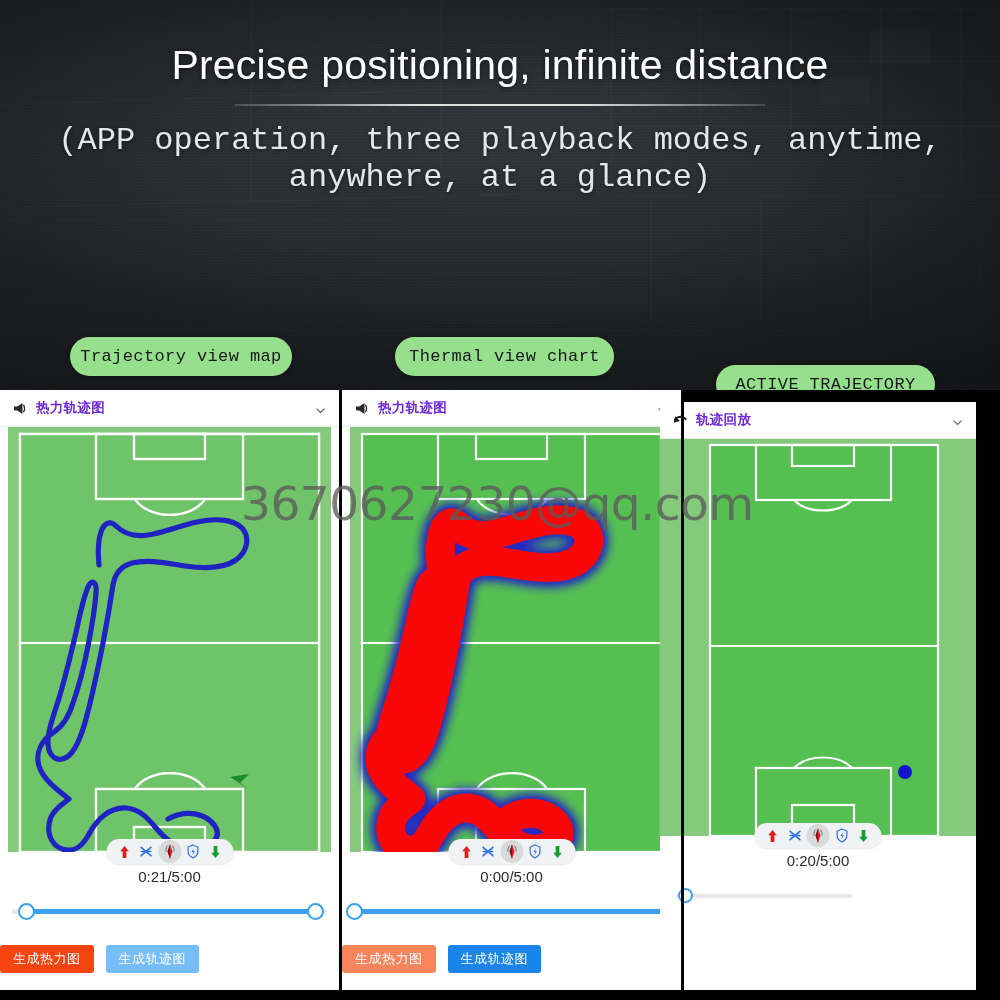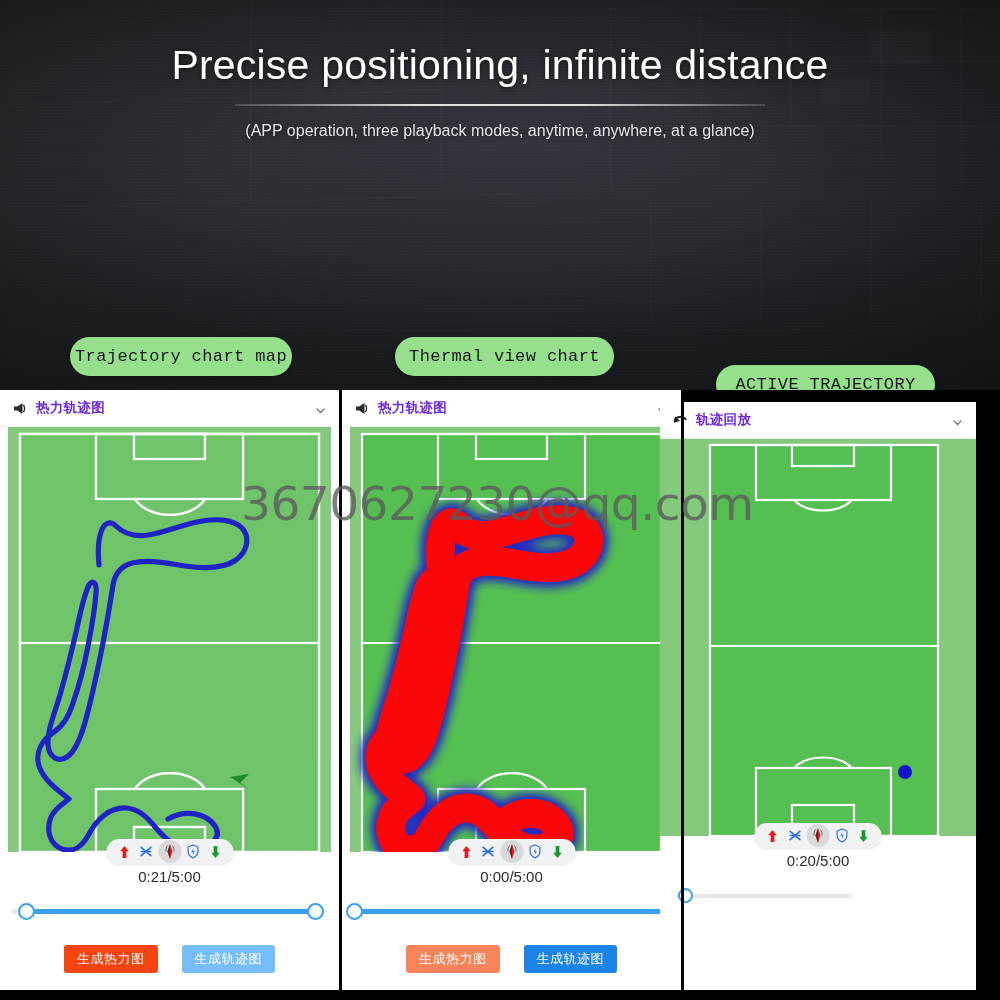--- a/index.html
+++ b/index.html
@@ -43,22 +43,23 @@
     position:absolute; left:0; top:42px; width:1000px; text-align:center;
     color:#fff; font-size:41px; letter-spacing:.2px; font-weight:400;
     text-shadow:0 1px 5px rgba(0,0,0,.55);
   }
   .hero-rule {
     position:absolute; left:235px; top:104px; width:530px; height:2px;
     background:linear-gradient(90deg, rgba(255,255,255,.15), rgba(255,255,255,.85) 35%, rgba(255,255,255,.85) 65%, rgba(255,255,255,.15));
   }
   .hero-sub {
     position:absolute; left:0; top:122px; width:1000px; text-align:center;
-    color:#e4e6e8; font-size:16px; font-weight:400;
+    color:#e4e6e8; font-size:32px; font-weight:400;
     text-shadow:0 1px 4px rgba(0,0,0,.5);
+    font-family:Liberation Mono, monospace;
   }
 
   
   .pill {
     position:absolute; top:337px; height:39px;
     background:#96e08d; border-radius:20px;
     display:flex; align-items:center; justify-content:center;
     font-family:"Liberation Mono", monospace;
     font-size:17px; color:#16181a; letter-spacing:.4px;
     box-shadow:0 1px 4px rgba(0,0,0,.35);
@@ -137,21 +138,21 @@
   .slider1 .track {
     position:absolute; left:0; right:0; top:9px; height:4px;
     background:#e6e7e9; border-radius:2px;
   }
   .slider1 .knob {
     position:absolute; left:2px; top:3px; width:15px; height:15px; border-radius:50%;
     background:#fff; border:2px solid #3ba0ef; box-sizing:border-box;
   }
 
   
-  .actions { display:flex; justify-content:center; gap:24px; padding-top:22px; }
+  .actions { display:flex; justify-content:flex-start; gap:12px; padding-top:22px; }
   .act {
     height:28px; padding:0 13px; border-radius:3px;
     display:flex; align-items:center; justify-content:center;
     font-size:13px; color:#fff; letter-spacing:.5px;
   }
 
   
   .watermark {
     position:absolute; left:241px; top:476px; width:530px;
     font-size:47px; color:#5b5b5b; opacity:.78; white-space:nowrap;
@@ -189,21 +190,21 @@
       <i style="left:870px;top:30px;width:60px;height:34px;background:rgba(255,255,255,.05);"></i>
       <i style="left:820px;top:78px;width:50px;height:26px;background:rgba(255,255,255,.045);"></i>
     </div>
     <div class="noise"></div>
     <div class="vig"></div>
 
     <div class="hero-title">Precise positioning, infinite distance</div>
     <div class="hero-rule"></div>
     <div class="hero-sub">(APP operation, three playback modes, anytime, anywhere, at a glance)</div>
 
-    <div class="pill" id="pill0">Trajectory chart map</div>
+    <div class="pill" id="pill0">Trajectory view map</div>
     <div class="pill" id="pill1">Thermal view chart</div>
     <div class="pill" id="pill2">ACTIVE TRAJECTORY</div>
   </div>
 
   <div class="panel" id="panel0">
 
     <div class="p-head">
       <span class="hicon">
         <svg viewBox="0 0 17 17" width="17" height="17">
           <path d="M2 6.5h3.2L10.5 3v11L5.2 10.5H2z" fill="#2b2b2b"></path>

